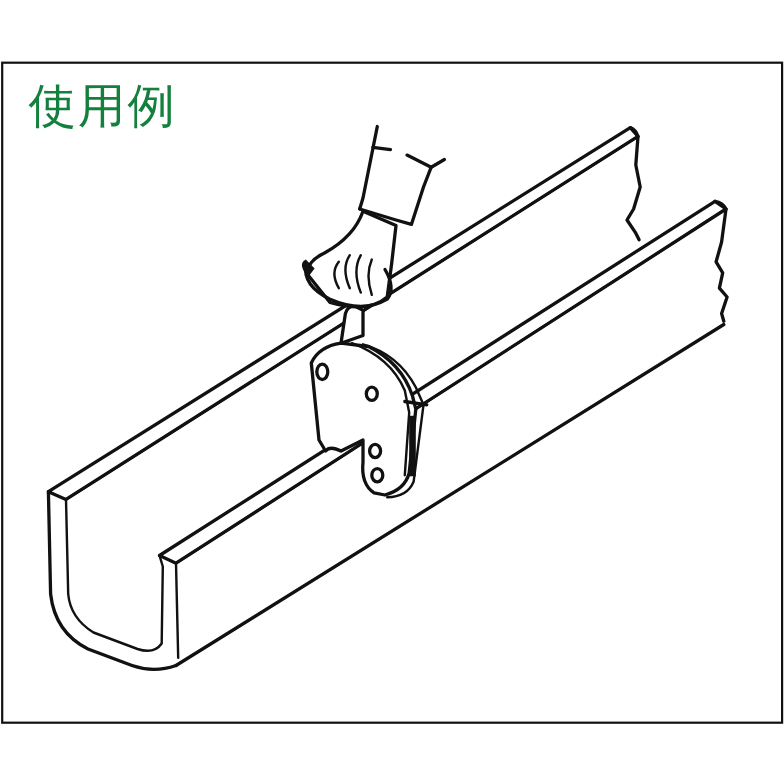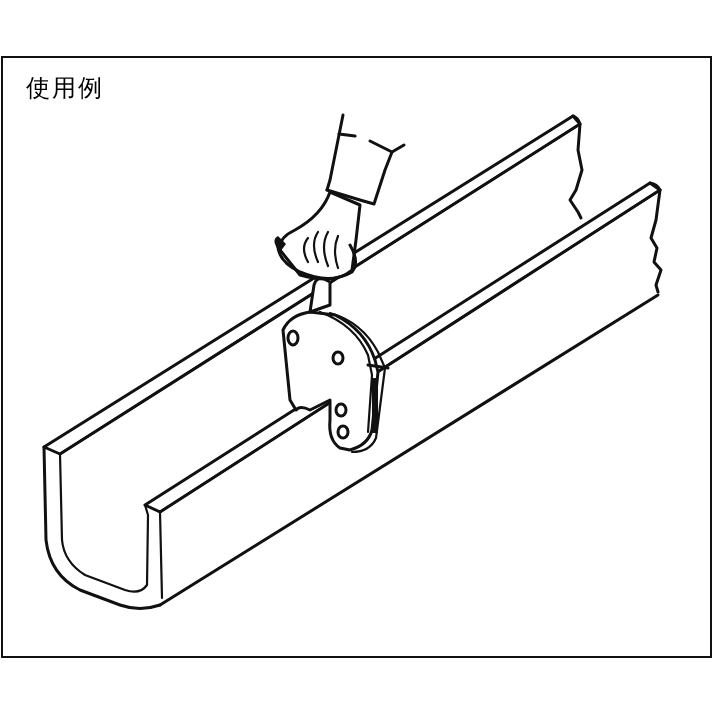--- a/index.html
+++ b/index.html
@@ -2,21 +2,21 @@
 <html><head>
 <meta charset="utf-8">
 <style>
   html, body { margin: 0; padding: 0; background: #ffffff; }
   body { width: 713px; height: 713px; position: relative; overflow: hidden; font-family: "DejaVu Sans", sans-serif; }
   .frame {
     position: absolute; left: 1px; top: 56px; width: 707px; height: 598px;
     border: 2px solid #111111; background: #ffffff; box-sizing: content-box;
   }
   .label {
-    position: absolute; left: 26px; top: 76px; font-size: 24px; color: #000000;
+    position: absolute; left: 26px; top: 76px; font-size: 43px; color: #15803d;
     letter-spacing: 2px; line-height: 1; font-family: "DejaVu Sans", sans-serif;
   }
   svg.art { position: absolute; left: 0; top: 0; }
   .ln { fill: none; stroke: #111; stroke-width: 3; stroke-linejoin: round; stroke-linecap: round; }
   .ln2 { fill: none; stroke: #111; stroke-width: 2.2; stroke-linejoin: round; stroke-linecap: round; }
   .fill-w { fill: #fff; stroke: #111; stroke-width: 3; stroke-linejoin: round; }
   .dark { fill: #111; }
 </style>
 </head>
 <body>

